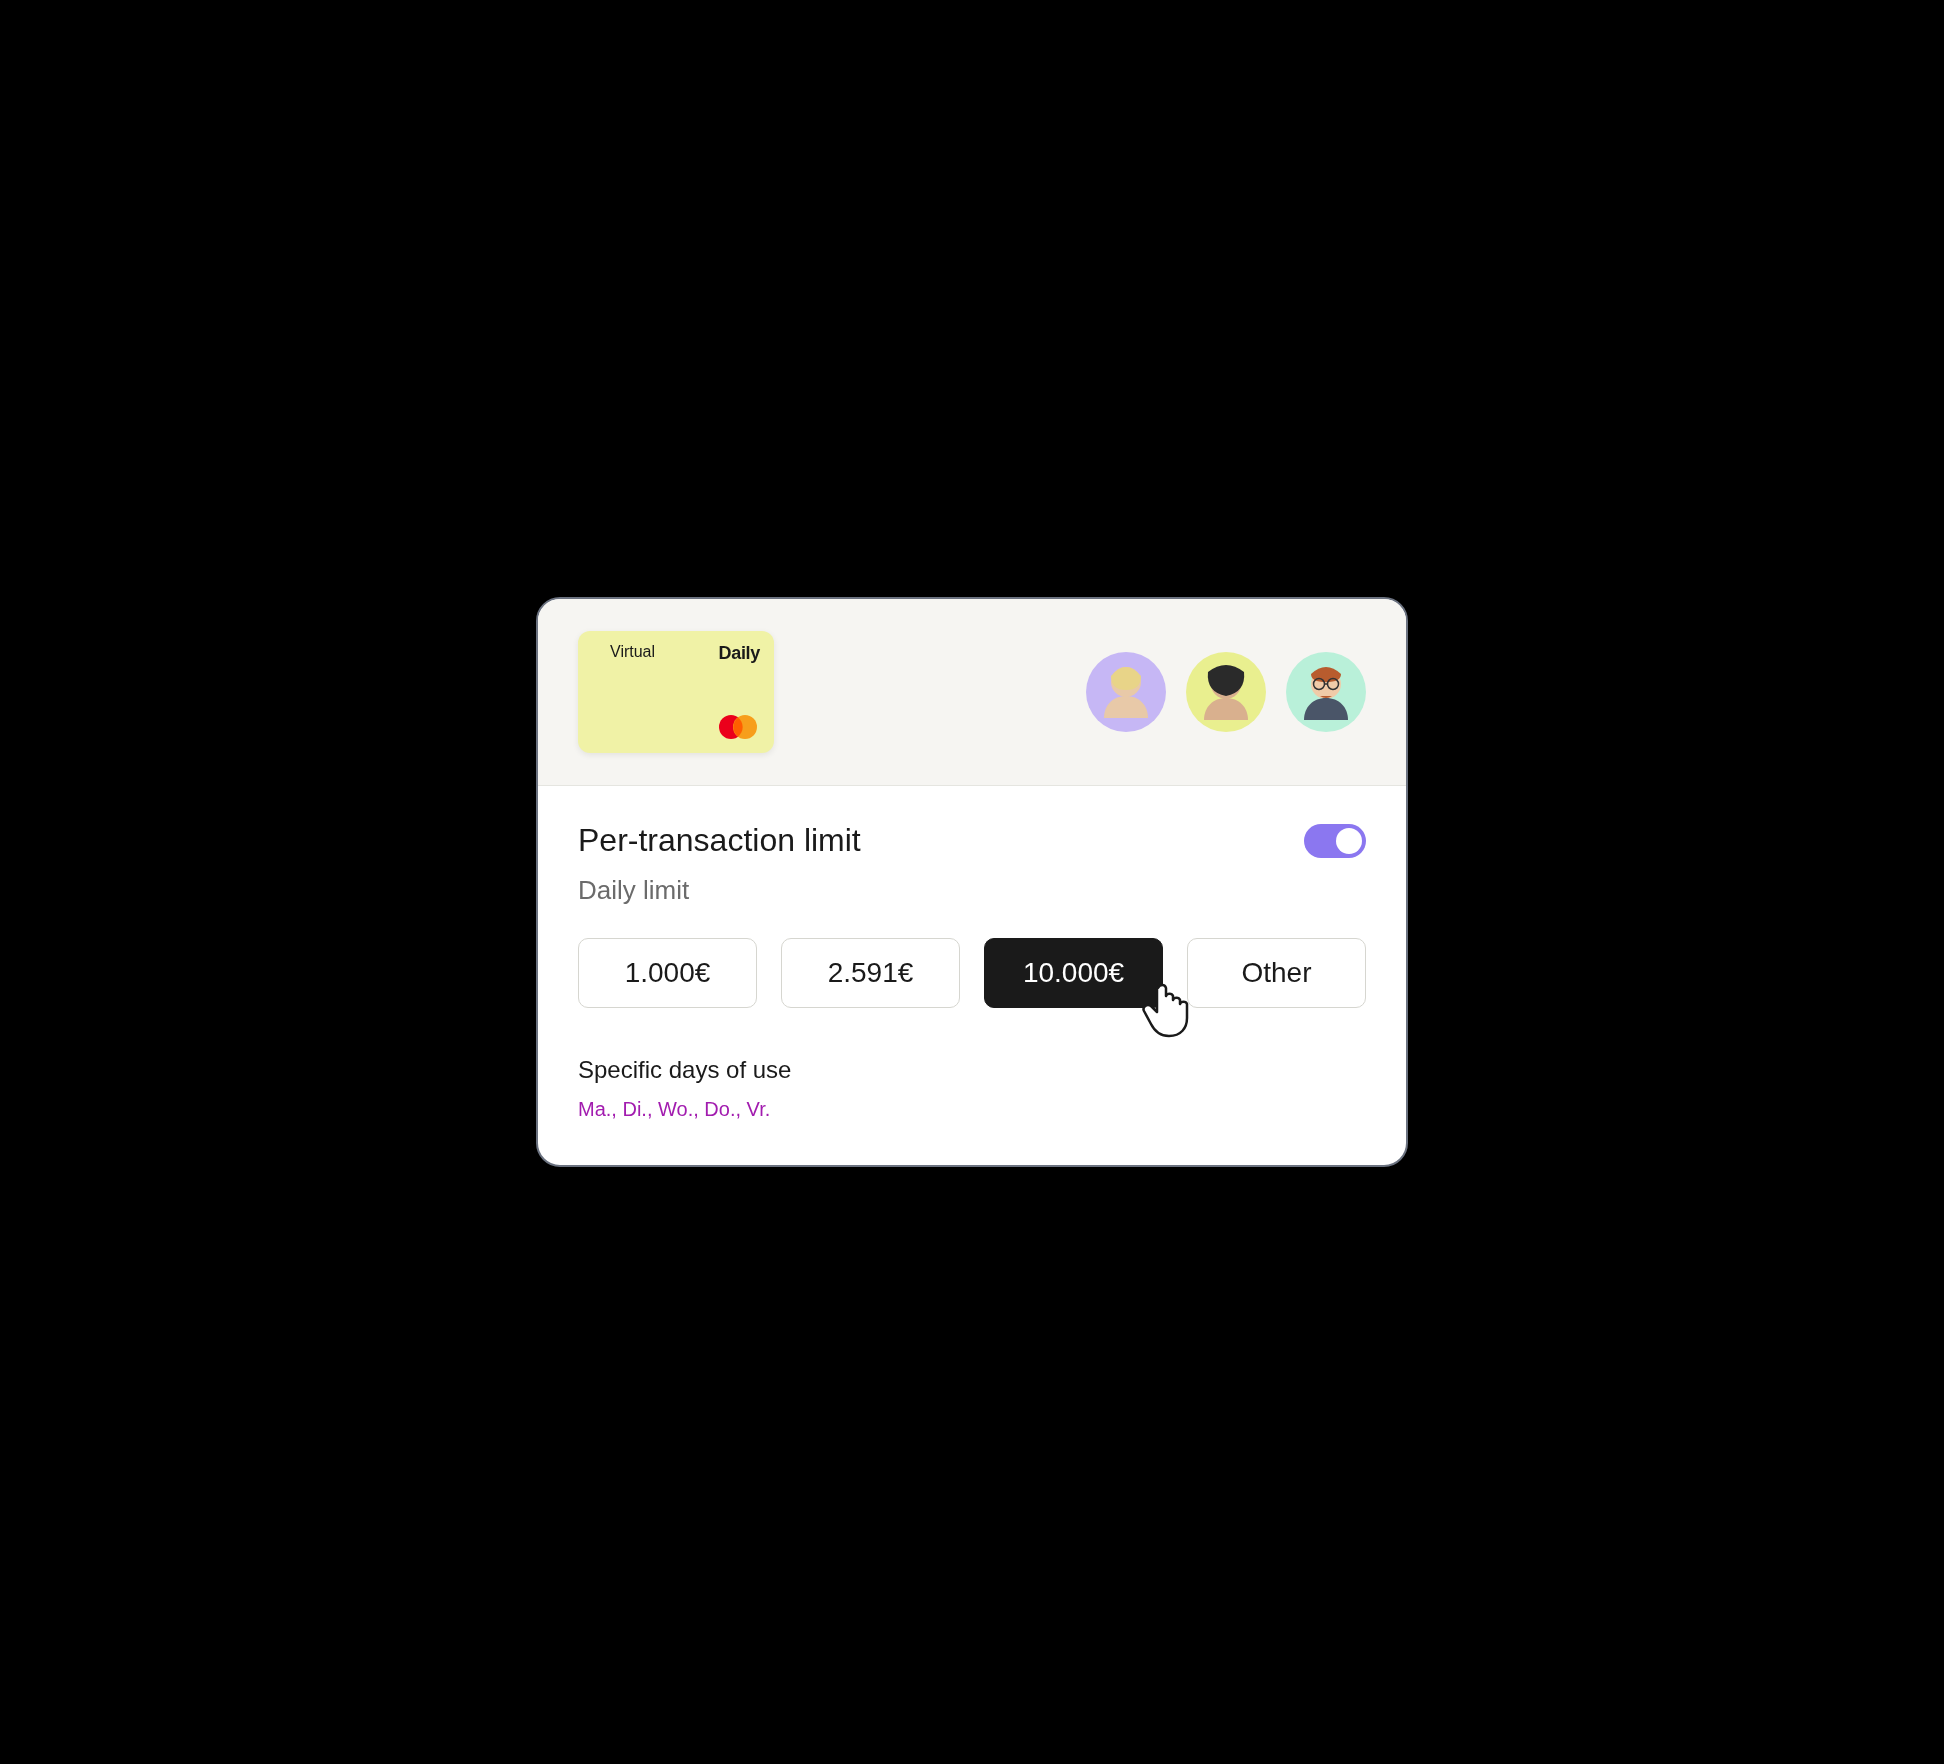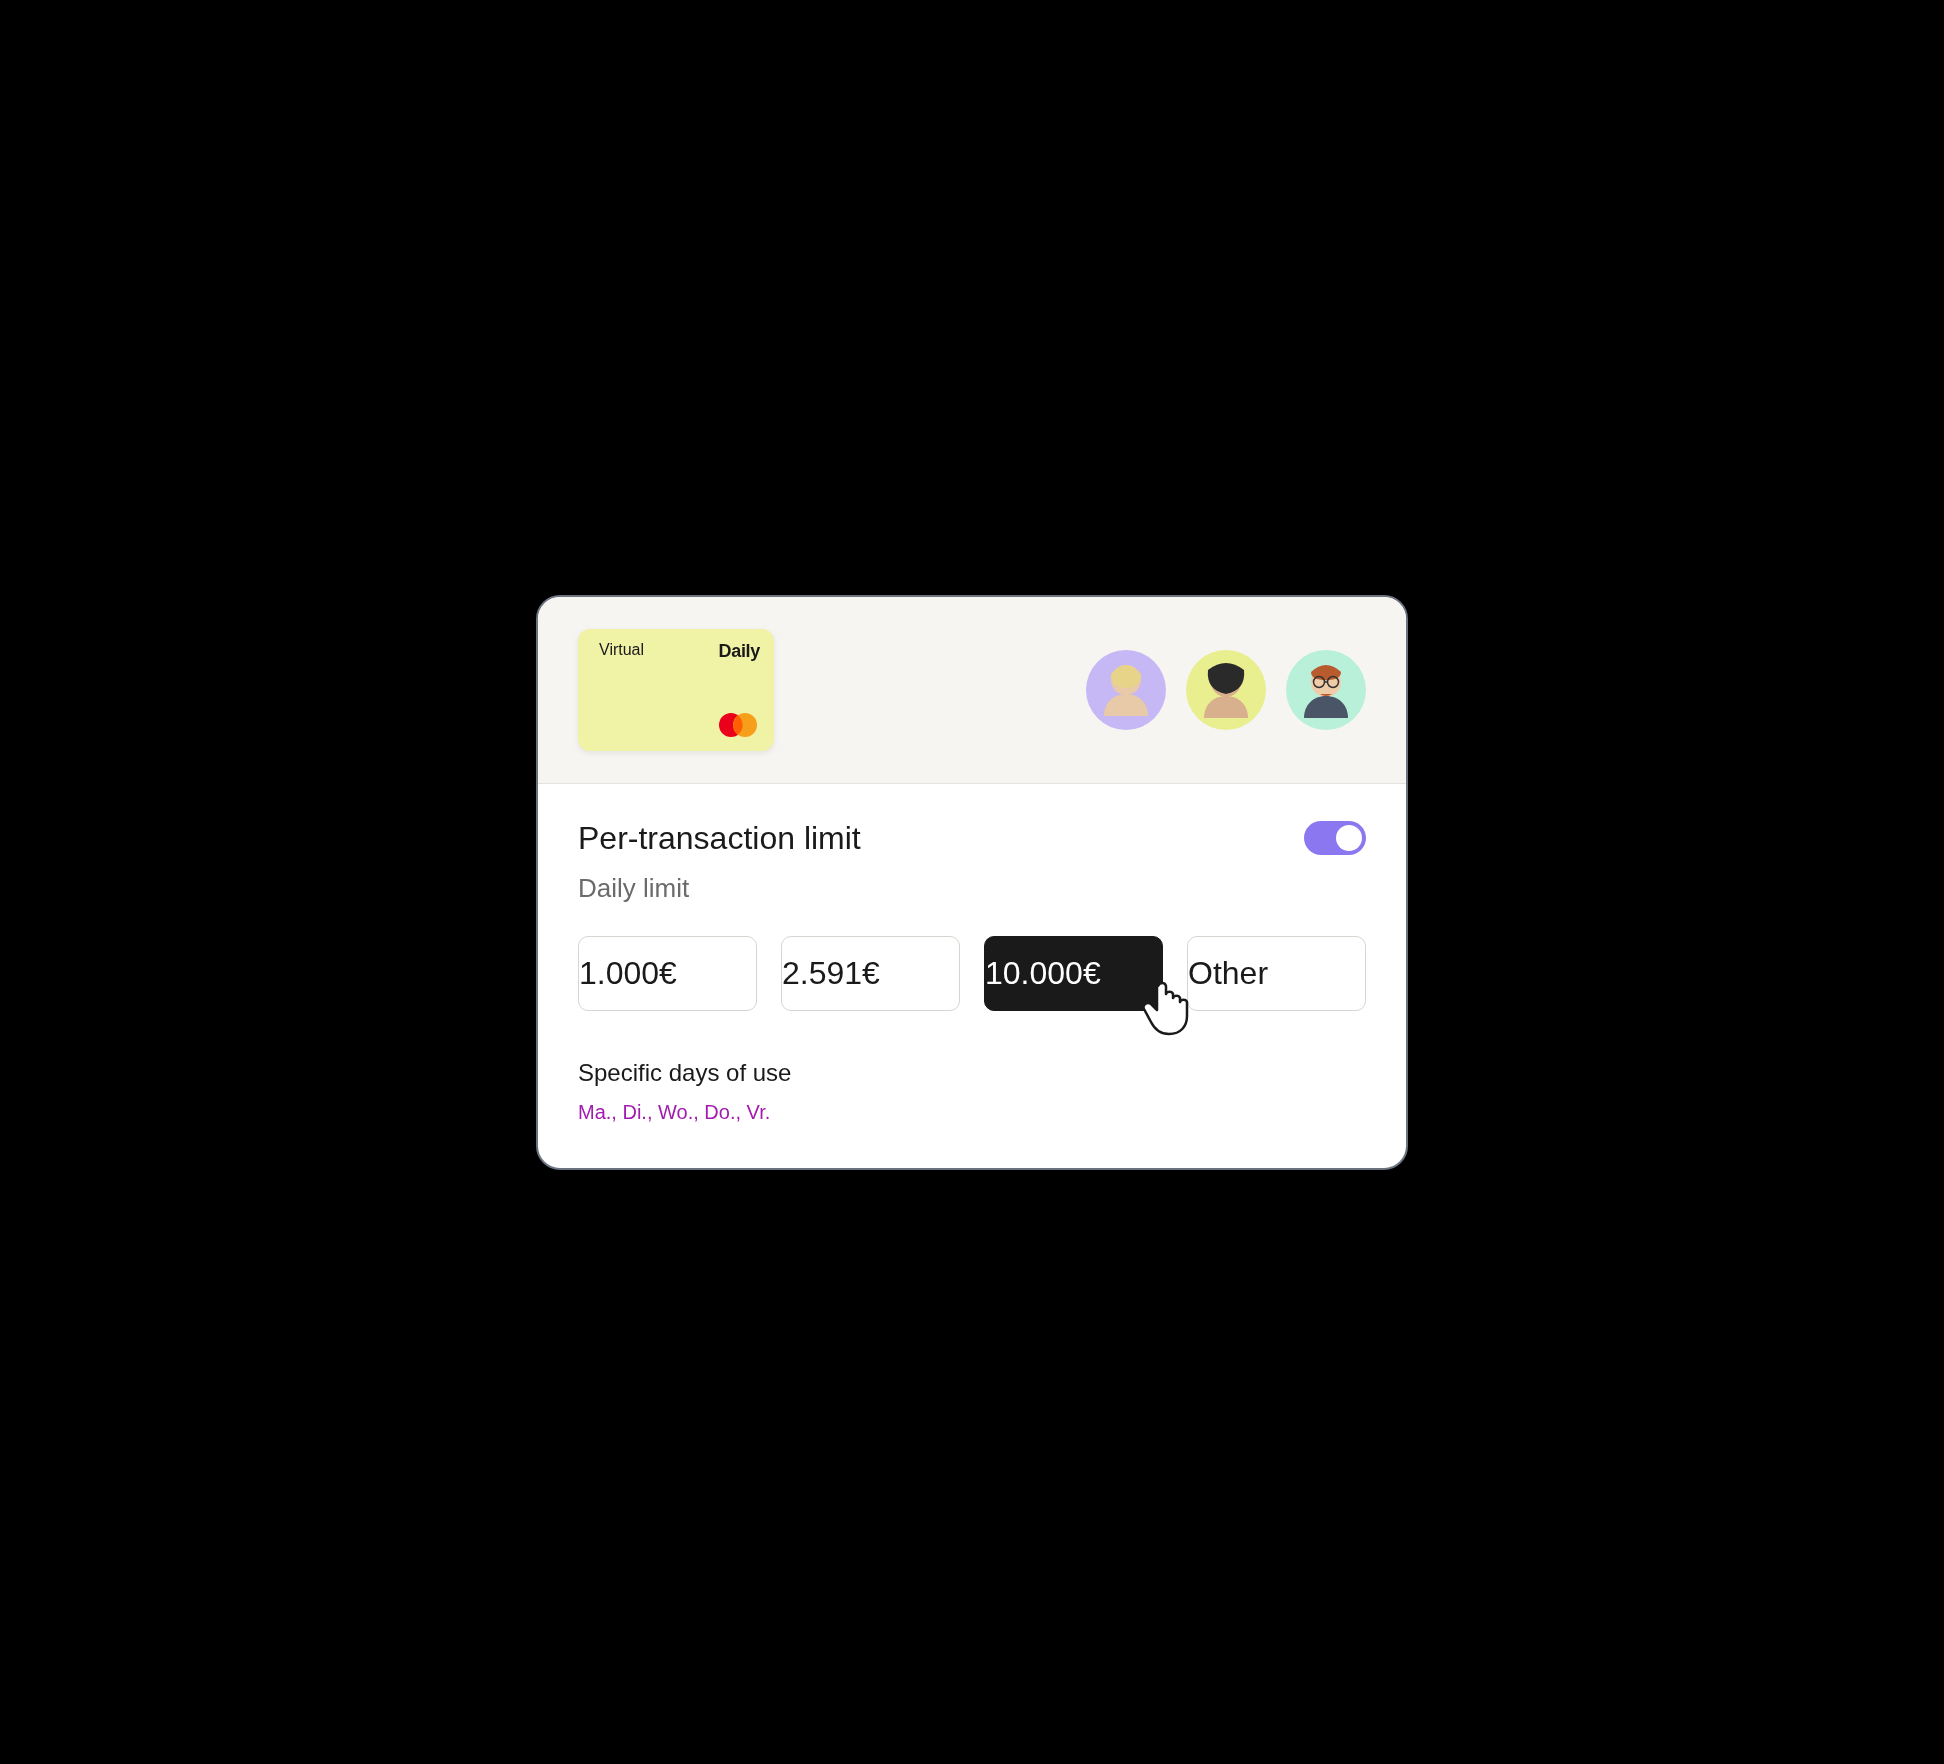--- a/index.html
+++ b/index.html
@@ -26,21 +26,21 @@
       display: flex;
       align-items: center;
       justify-content: space-between;
       border-bottom: 1px solid #e5e5e0;
     }
     .card {
       width: 196px;
       height: 122px;
       background: #f0f2a6;
       border-radius: 12px;
-      padding: 12px 21px;
+      padding: 12px 32px;
       position: relative;
       box-shadow: 0 2px 6px rgba(0,0,0,0.08);
     }
     .card-type {
       font-size: 16px;
       color: #1a1a1a;
       font-weight: 400;
     }
     .card-brand {
       position: absolute;
@@ -111,23 +111,23 @@
     .chips {
       display: flex;
       gap: 24px;
       margin-top: 32px;
       position: relative;
     }
     .chip {
       flex: 1;
       border: 1.5px solid #d6d6d0;
       border-radius: 10px;
-      padding: 18px 0;
-      text-align: left;
-      font-size: 32px;
+      padding: 18px 14px;
+      text-align: center;
+      font-size: 28px;
       color: #1a1a1a;
       background: #fff;
       cursor: pointer;
     }
     .chip.selected {
       background: #1a1a1a;
       color: #fff;
       border-color: #1a1a1a;
     }
     .section-title-2 {

